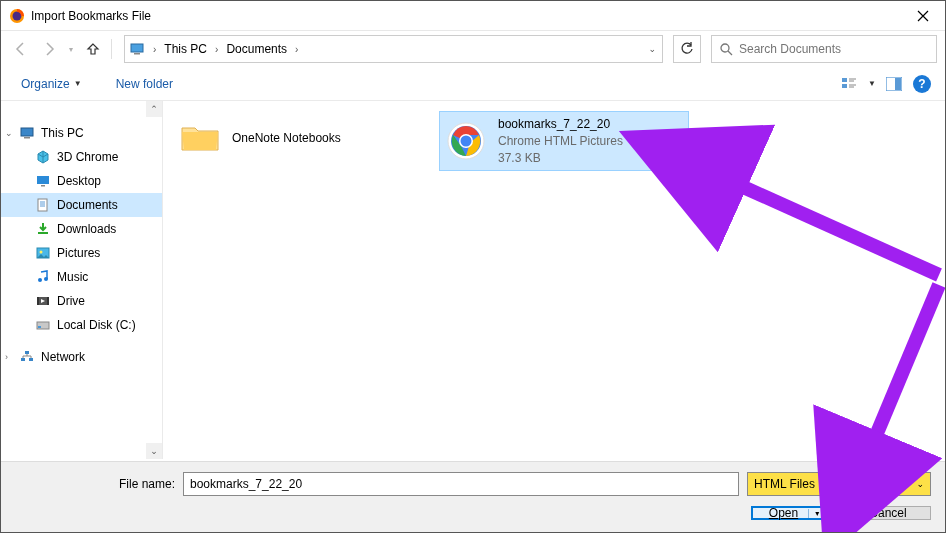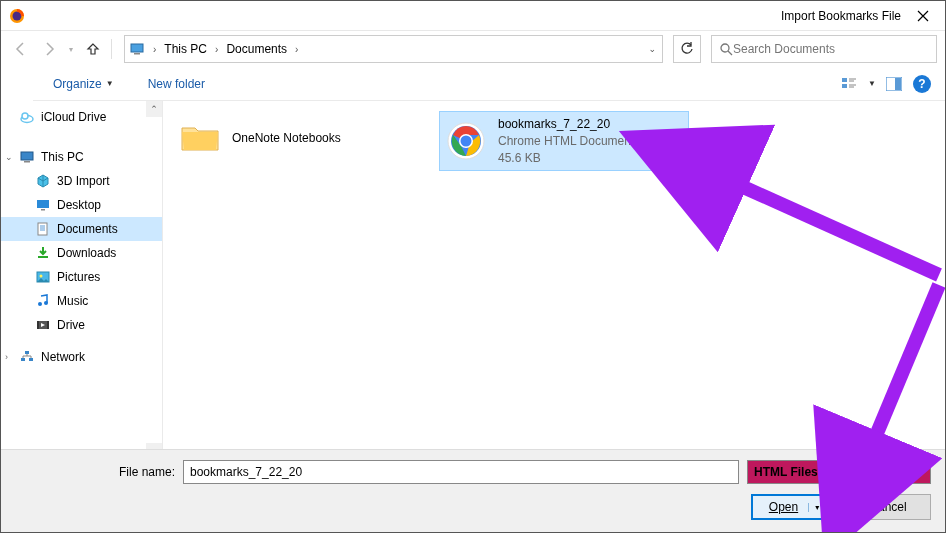--- a/index.html
+++ b/index.html
@@ -1,37 +1,37 @@
 <!DOCTYPE html>
 <html><head>
 <meta charset="utf-8">
 <style>
   * { box-sizing: border-box; margin: 0; padding: 0; font-family: "Segoe UI", Tahoma, sans-serif; font-size: 12px; }
   body { background: #fff; width: 946px; height: 533px; overflow: hidden; position: relative; border: 1px solid #555; }
 
   
-  .titlebar { height: 30px; display: flex; align-items: center; padding-left: 8px; border-bottom: 1px solid #e8e8e8; text-align: right; }
+  .titlebar { height: 30px; display: flex; align-items: center; padding-left: 8px; border-bottom: 1px solid #e8e8e8; }
   .titlebar .ff-icon { width: 16px; height: 16px; margin-right: 6px; }
   .titlebar .title { flex: 1; color: #000; }
   .titlebar .close { width: 44px; height: 30px; display: flex; align-items: center; justify-content: center; cursor: pointer; }
 
   
   .navbar { height: 36px; display: flex; align-items: center; padding: 0 8px; gap: 4px; }
   .nav-btn { width: 24px; height: 24px; display: flex; align-items: center; justify-content: center; color: #808080; border-radius: 2px; }
   .nav-up { color: #333; border: 1px solid transparent; }
   .nav-sep { width: 1px; height: 20px; background: #e0e0e0; margin: 0 2px; }
   .breadcrumb { flex: 1; height: 28px; border: 1px solid #ccc; display: flex; align-items: center; margin: 0 6px; background: #fff; }
   .bc-seg { padding: 0 6px; height: 100%; display: flex; align-items: center; color: #000; cursor: pointer; }
   .bc-chev { color: #555; font-size: 10px; padding: 0 2px; }
   .refresh { width: 28px; height: 28px; border: 1px solid #ccc; display: flex; align-items: center; justify-content: center; margin-right: 6px; }
-  .searchbox { width: 226px; height: 28px; border: 1px solid #ccc; display: flex; align-items: center; padding: 0 8px; color: #777; gap: 0; }
+  .searchbox { width: 226px; height: 28px; border: 1px solid #ccc; display: flex; align-items: center; padding: 0 8px; color: #777; gap: 6px; }
   .searchbox input { border: none; outline: none; flex: 1; color: #666; }
 
   
-  .toolbar { height: 34px; display: flex; align-items: center; padding: 0 14px; border-bottom: 1px solid #eaeaea; margin-left: 32px; }
+  .toolbar { height: 34px; display: flex; align-items: center; padding: 0 14px; border-bottom: 1px solid #eaeaea; }
   .tool-btn { color: #1a5ba8; padding: 4px 6px; display: flex; align-items: center; gap: 4px; cursor: pointer; }
   .tool-sp { flex: 1; }
   .view-btn { width: 26px; height: 22px; border: 1px solid transparent; display: flex; align-items: center; justify-content: center; margin-left: 2px; cursor: pointer; }
   .help-btn { width: 18px; height: 18px; border-radius: 50%; background: #1a78d6; color: #fff; display: flex; align-items: center; justify-content: center; font-weight: bold; margin-left: 6px; }
 
   
   .main { display: flex; height: 358px; }
   .sidebar { width: 162px; border-right: 1px solid #eaeaea; overflow-y: auto; padding: 4px 0; position: relative; }
   .sb-scroll-up,.sb-scroll-dn { position:absolute; right:0; width:16px; height:16px; background:#f0f0f0; display:flex; align-items:center; justify-content:center; font-size:9px; color:#555;}
   .sb-scroll-up{top:0;} .sb-scroll-dn{bottom:0;}
@@ -47,23 +47,23 @@
   .tile.sel { background: #cce8ff; border: 1px solid #99d1ff; }
   .tile .bigico { width: 44px; height: 44px; display: flex; align-items: center; justify-content: center; }
   .tile .meta { display: flex; flex-direction: column; line-height: 1.4; }
   .tile .sub { color: #6a6a6a; }
 
   
   .footer { position: absolute; bottom: 0; left: 0; right: 0; background: #f0f0f0; padding: 10px 14px 12px; border-top: 1px solid #ddd; }
   .row1 { display: flex; align-items: center; gap: 8px; margin-bottom: 10px; }
   .row1 label { width: 160px; text-align: right; color: #000; }
   .row1 input { flex: 1; height: 24px; border: 1px solid #888; padding: 0 6px; background: #fff; }
-  .filetype { width: 184px; height: 24px; border: 1px solid #888; background: #be185d; display: flex; align-items: center; padding: 0 6px; justify-content: space-between; font-weight: bold; }
+  .filetype { width: 184px; height: 24px; border: 1px solid #888; background: #fde047; display: flex; align-items: center; padding: 0 6px; justify-content: space-between; }
   .row2 { display: flex; justify-content: flex-end; gap: 8px; }
-  .btn { width: 86px; height: 26px; border: 1px solid #adadad; background: #e1e1e1; display: flex; align-items: center; justify-content: center; cursor: pointer; }
+  .btn { width: 86px; height: 14px; border: 1px solid #adadad; background: #e1e1e1; display: flex; align-items: center; justify-content: center; cursor: pointer; }
   .btn.primary { border: 2px solid #0078d7; background: #e5f1fb; }
   .btn .chev { font-size: 8px; margin-left: 3px; }
 
   
   .arrow { position: absolute; pointer-events: none; }
 
   
   svg { display: block; }
 </style>
 </head>
@@ -156,49 +156,40 @@
         <rect x="9" y="1" width="6" height="12" fill="#5a9ad6"></rect>
       </svg>
     </div>
   <div class="help-btn">?</div>
 </div>
 
 <div class="main">
   <div class="sidebar" id="sidebar">
     <div class="sb-scroll-up">⌃</div>
     <div class="sb-scroll-dn">⌄</div>
-  <div class="sb-item">
-        <span class="sb-ico">
-          <svg width="16" height="16" viewBox="0 0 16 16">
-            <ellipse cx="8" cy="10" rx="6" ry="3.5" fill="#fff" stroke="#6ac6f0" stroke-width="1.5"></ellipse>
-            <circle cx="6" cy="7" r="3" fill="#fff" stroke="#6ac6f0" stroke-width="1.5"></circle>
-          </svg>
-        </span>
-        <span>iCloud Drive</span>
-      </div>
       <div class="sb-spacer"></div>
       <div class="sb-spacer"></div>
       <div class="sb-item">
         <span class="chev-exp">⌄</span>
         <span class="sb-ico">
           <svg width="16" height="16" viewBox="0 0 16 16">
             <rect x="2" y="3" width="12" height="8" fill="#3a86c8" stroke="#22588a"></rect>
             <rect x="5" y="12" width="6" height="1.5" fill="#888"></rect>
           </svg>
         </span>
         <span>This PC</span>
       </div>
       <div class="sb-item lvl2">
         <span class="sb-ico">
           <svg width="16" height="16" viewBox="0 0 16 16">
             <path d="M8 2 L13 5 L13 11 L8 14 L3 11 L3 5 Z" fill="#4ac0e8" stroke="#2a8ab0"></path>
             <path d="M8 2 L8 8 L13 5 M8 8 L3 5 M8 8 L8 14" stroke="#2a8ab0" fill="none"></path>
           </svg>
         </span>
-        <span>3D Import</span>
+        <span>3D Chrome</span>
       </div>
       <div class="sb-item lvl2">
         <span class="sb-ico">
           <svg width="16" height="16" viewBox="0 0 16 16">
             <rect x="2" y="3" width="12" height="8" fill="#2a8ad8"></rect>
             <rect x="6" y="12" width="4" height="1.5" fill="#888"></rect>
           </svg>
         </span>
         <span>Desktop</span>
       </div>
@@ -243,20 +234,29 @@
       <div class="sb-item lvl2">
         <span class="sb-ico">
           <svg width="16" height="16" viewBox="0 0 16 16">
             <rect x="2" y="4" width="12" height="8" fill="#555"></rect>
             <rect x="2" y="4" width="2" height="8" fill="#333"></rect>
             <rect x="12" y="4" width="2" height="8" fill="#333"></rect>
             <path d="M6 6 L10 8 L6 10 Z" fill="#fff"></path>
           </svg>
         </span>
         <span>Drive</span>
+      </div>
+      <div class="sb-item lvl2">
+        <span class="sb-ico">
+          <svg width="16" height="16" viewBox="0 0 16 16">
+            <rect x="2" y="5" width="12" height="7" fill="#c8c8c8" stroke="#888"></rect>
+            <rect x="3" y="9" width="3" height="2" fill="#4a98d8"></rect>
+          </svg>
+        </span>
+        <span>Local Disk (C:)</span>
       </div>
       <div class="sb-spacer"></div>
       <div class="sb-item">
         <span class="chev-exp">›</span>
         <span class="sb-ico">
           <svg width="16" height="16" viewBox="0 0 16 16">
             <rect x="2" y="9" width="4" height="3" fill="#3a86c8"></rect>
             <rect x="10" y="9" width="4" height="3" fill="#3a86c8"></rect>
             <rect x="6" y="2" width="4" height="3" fill="#3a86c8"></rect>
             <path d="M8 5 L8 7 M4 9 L4 7 L12 7 L12 9" stroke="#888" fill="none"></path>
@@ -286,22 +286,22 @@
             <path d="M7 14 A15 15 0 0 1 20 5 L20 20 Z" fill="#ea4335"></path>
             <path d="M7 14 L16 27 A15 15 0 0 1 7 14" fill="#34a853"></path>
             <path d="M20 35 A15 15 0 0 1 7 14 L16 27 Z" fill="#34a853"></path>
             <path d="M33 14 A15 15 0 0 1 20 35 L24 22 Z" fill="#fbbc05"></path>
             <circle cx="20" cy="20" r="7" fill="#fff"></circle>
             <circle cx="20" cy="20" r="5.5" fill="#4285f4"></circle>
           </svg>
         </div>
         <div class="meta">
           <div>bookmarks_7_22_20</div>
-          <div class="sub">Chrome HTML Document</div>
-          <div class="sub">45.6 KB</div>
+          <div class="sub">Chrome HTML Pictures</div>
+          <div class="sub">37.3 KB</div>
         </div>
       </div>
     </div>
 </div>
 
 <div class="footer">
   <div class="row1">
     <label>File name:</label>
     <input type="text" value="bookmarks_7_22_20" style="">
     <div class="filetype">

